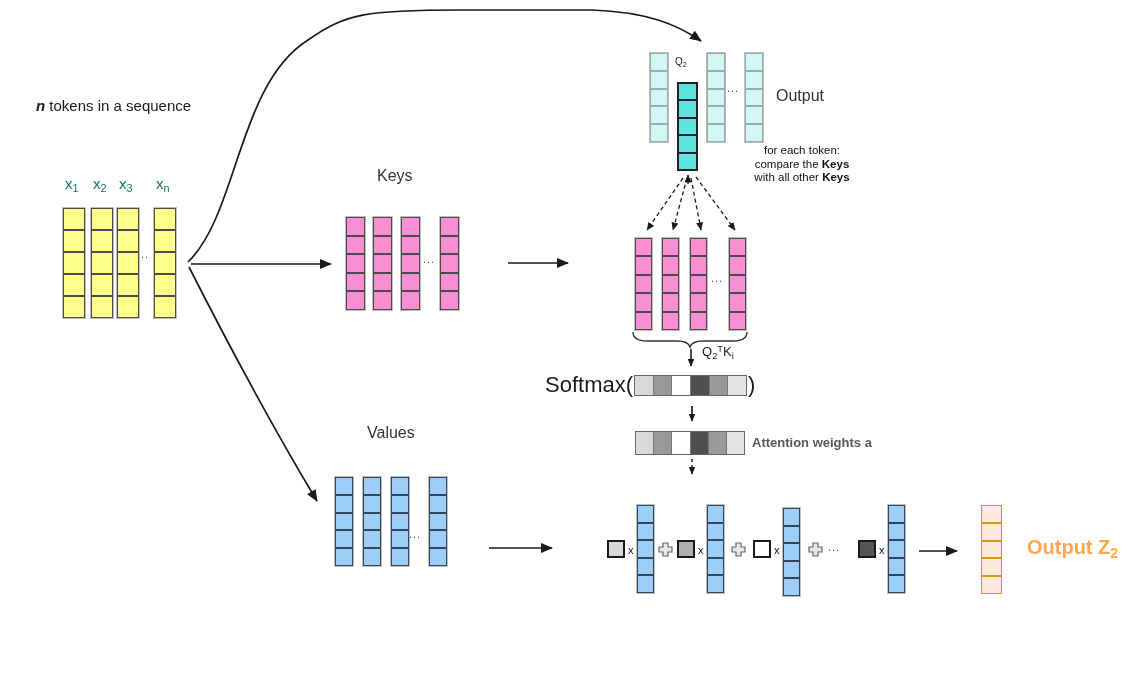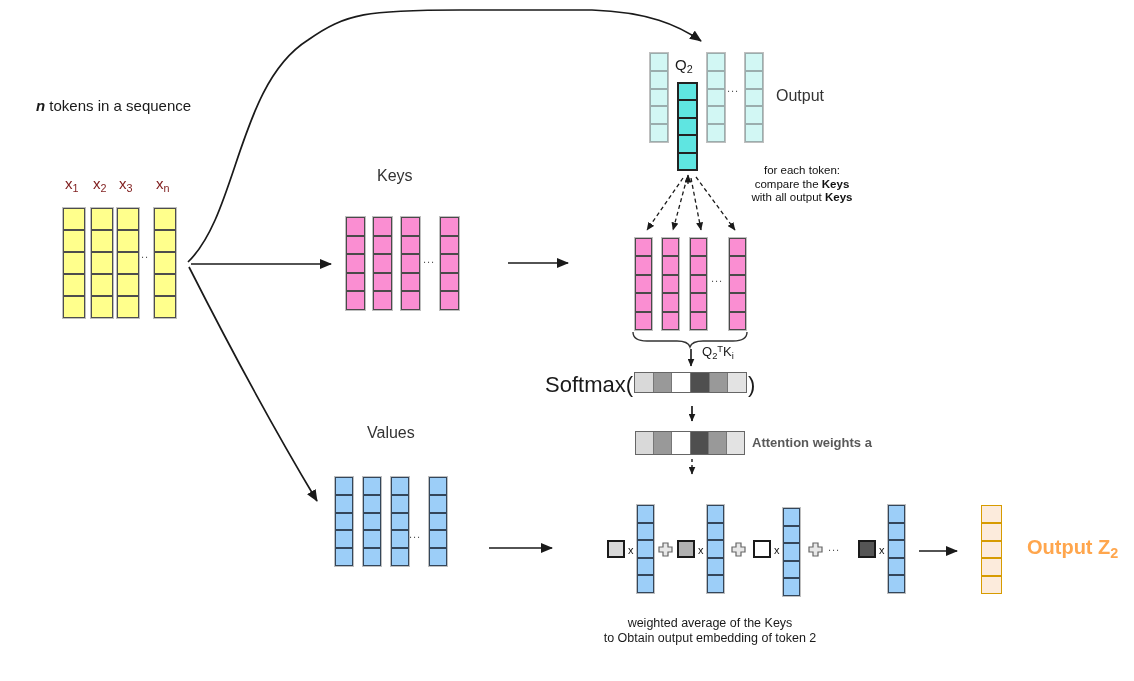--- a/index.html
+++ b/index.html
@@ -18,39 +18,39 @@
   .blue .cell{width:18px;height:17.8px;background:#9CCEF8;border:1px solid #34465A;}
   .blue2 .cell{width:17px;height:17.6px;background:#9CCEF8;border:1px solid #34465A;}
   .orange{box-shadow:none;}
   .orange .cell{width:21px;height:17.8px;background:#FCEBDC;border:1.5px solid #D79B00;
     background-image:radial-gradient(rgba(215,155,0,.35) .6px,transparent .7px);background-size:4px 4px;}
   .lbl{position:absolute;white-space:nowrap;}
   .sub{font-size:.72em;vertical-align:-.28em;}
   .sup{font-size:.72em;vertical-align:.45em;}
   .dots{font-size:11px;color:#555;letter-spacing:1px;}
   .colhead{font-size:16px;color:#333;}
-  .toklbl{font-size:15px;color:#7f1d1d;}
+  .toklbl{font-size:15px;color:#0f766e;}
   .note{font-size:11.5px;line-height:13.5px;text-align:center;color:#111;}
-  .softrow{position:absolute;left:545px;top:372px;display:flex;align-items:flex-start;}
+  .softrow{position:absolute;left:545px;top:372px;display:flex;align-items:center;}
   .softtxt{font-size:22px;color:#1a1a1a;}
   .bar{display:flex;border:1px solid #666;background:#fff;}
   .bar .seg{height:100%;border-right:1px solid #777;}
   .bar .seg:last-child{border-right:none;}
   .dotted{background-image:radial-gradient(rgba(0,0,0,.22) .6px,transparent .7px);background-size:3px 3px;}
   #softbar{width:111px;height:19px;margin:0 1px;}
   #softbar .seg{width:18.5px;}
   #attbar{left:635px;top:431px;width:108px;height:22px;}
   #attbar .seg{width:18px;}
   .attlbl{font-size:13px;font-weight:bold;color:#595959;}
   .wbox{position:absolute;width:18px;height:18px;box-sizing:border-box;border:2px solid #1a1a1a;}
   .times{font-size:11px;color:#111;}
   .formula{font-size:13px;color:#1a1a1a;}
   .caption{font-size:12.5px;line-height:14.5px;text-align:center;color:#1a1a1a;}
   .outlbl{font-size:20px;font-weight:bold;color:#FFA64D;margin-left:11px;}
-  .q2lbl{font-size:15px;color:#1a1a1a;}
+  .q2lbl{font-size:10px;color:#1a1a1a;}
 </style>
 </head>
 <body>
 
 <div id="canvas">
 
   <svg id="arrows">
     <defs>
       <marker id="ab" markerUnits="userSpaceOnUse" markerWidth="13" markerHeight="10" refX="11" refY="5" orient="auto">
         <path d="M0,0 L12,5 L0,10 z" fill="#1a1a1a"></path>
@@ -180,24 +180,24 @@
       <div class="cell"></div>
       <div class="cell"></div>
       <div class="cell"></div>
       <div class="cell"></div>
       <div class="cell"></div>
     </div>
   <div class="lbl q2lbl" style="left:675px;top:56px;"><span>Q</span><span class="sub">2</span></div>
   <div class="lbl dots" style="left:727px;top:82px;">...</div>
   <div class="lbl colhead" style="left:776px;top:87px;">Output</div>
 
-  <div class="abs note" style="left:718px;top:164px;width:168px;">
+  <div class="abs note" style="left:718px;top:144px;width:168px;">
     <div><span>for each token:</span></div>
     <div><span>compare the </span><b>Keys</b></div>
-    <div><span>with all output </span><b>Keys</b></div>
+    <div><span>with all other </span><b>Keys</b></div>
   </div>
 
   <div class="col pink2" style="left:635px;top:238px;">
       <div class="cell"></div>
       <div class="cell"></div>
       <div class="cell"></div>
       <div class="cell"></div>
       <div class="cell"></div>
     </div>
   <div class="col pink2" style="left:662px;top:238px;">
@@ -335,18 +335,14 @@
 
   <div class="col orange" style="left:981px;top:505px;">
       <div class="cell"></div>
       <div class="cell"></div>
       <div class="cell"></div>
       <div class="cell"></div>
       <div class="cell"></div>
     </div>
   <div class="lbl outlbl" style="left:1016px;top:536px;"><span>Output Z</span><span class="sub">2</span></div>
 
-  <div class="abs caption" style="left:555px;top:616px;width:310px;">
-    <div>weighted average of the Keys</div>
-    <div>to Obtain output embedding of token 2</div>
-  </div>
 
 </div>
 
 </body></html>

